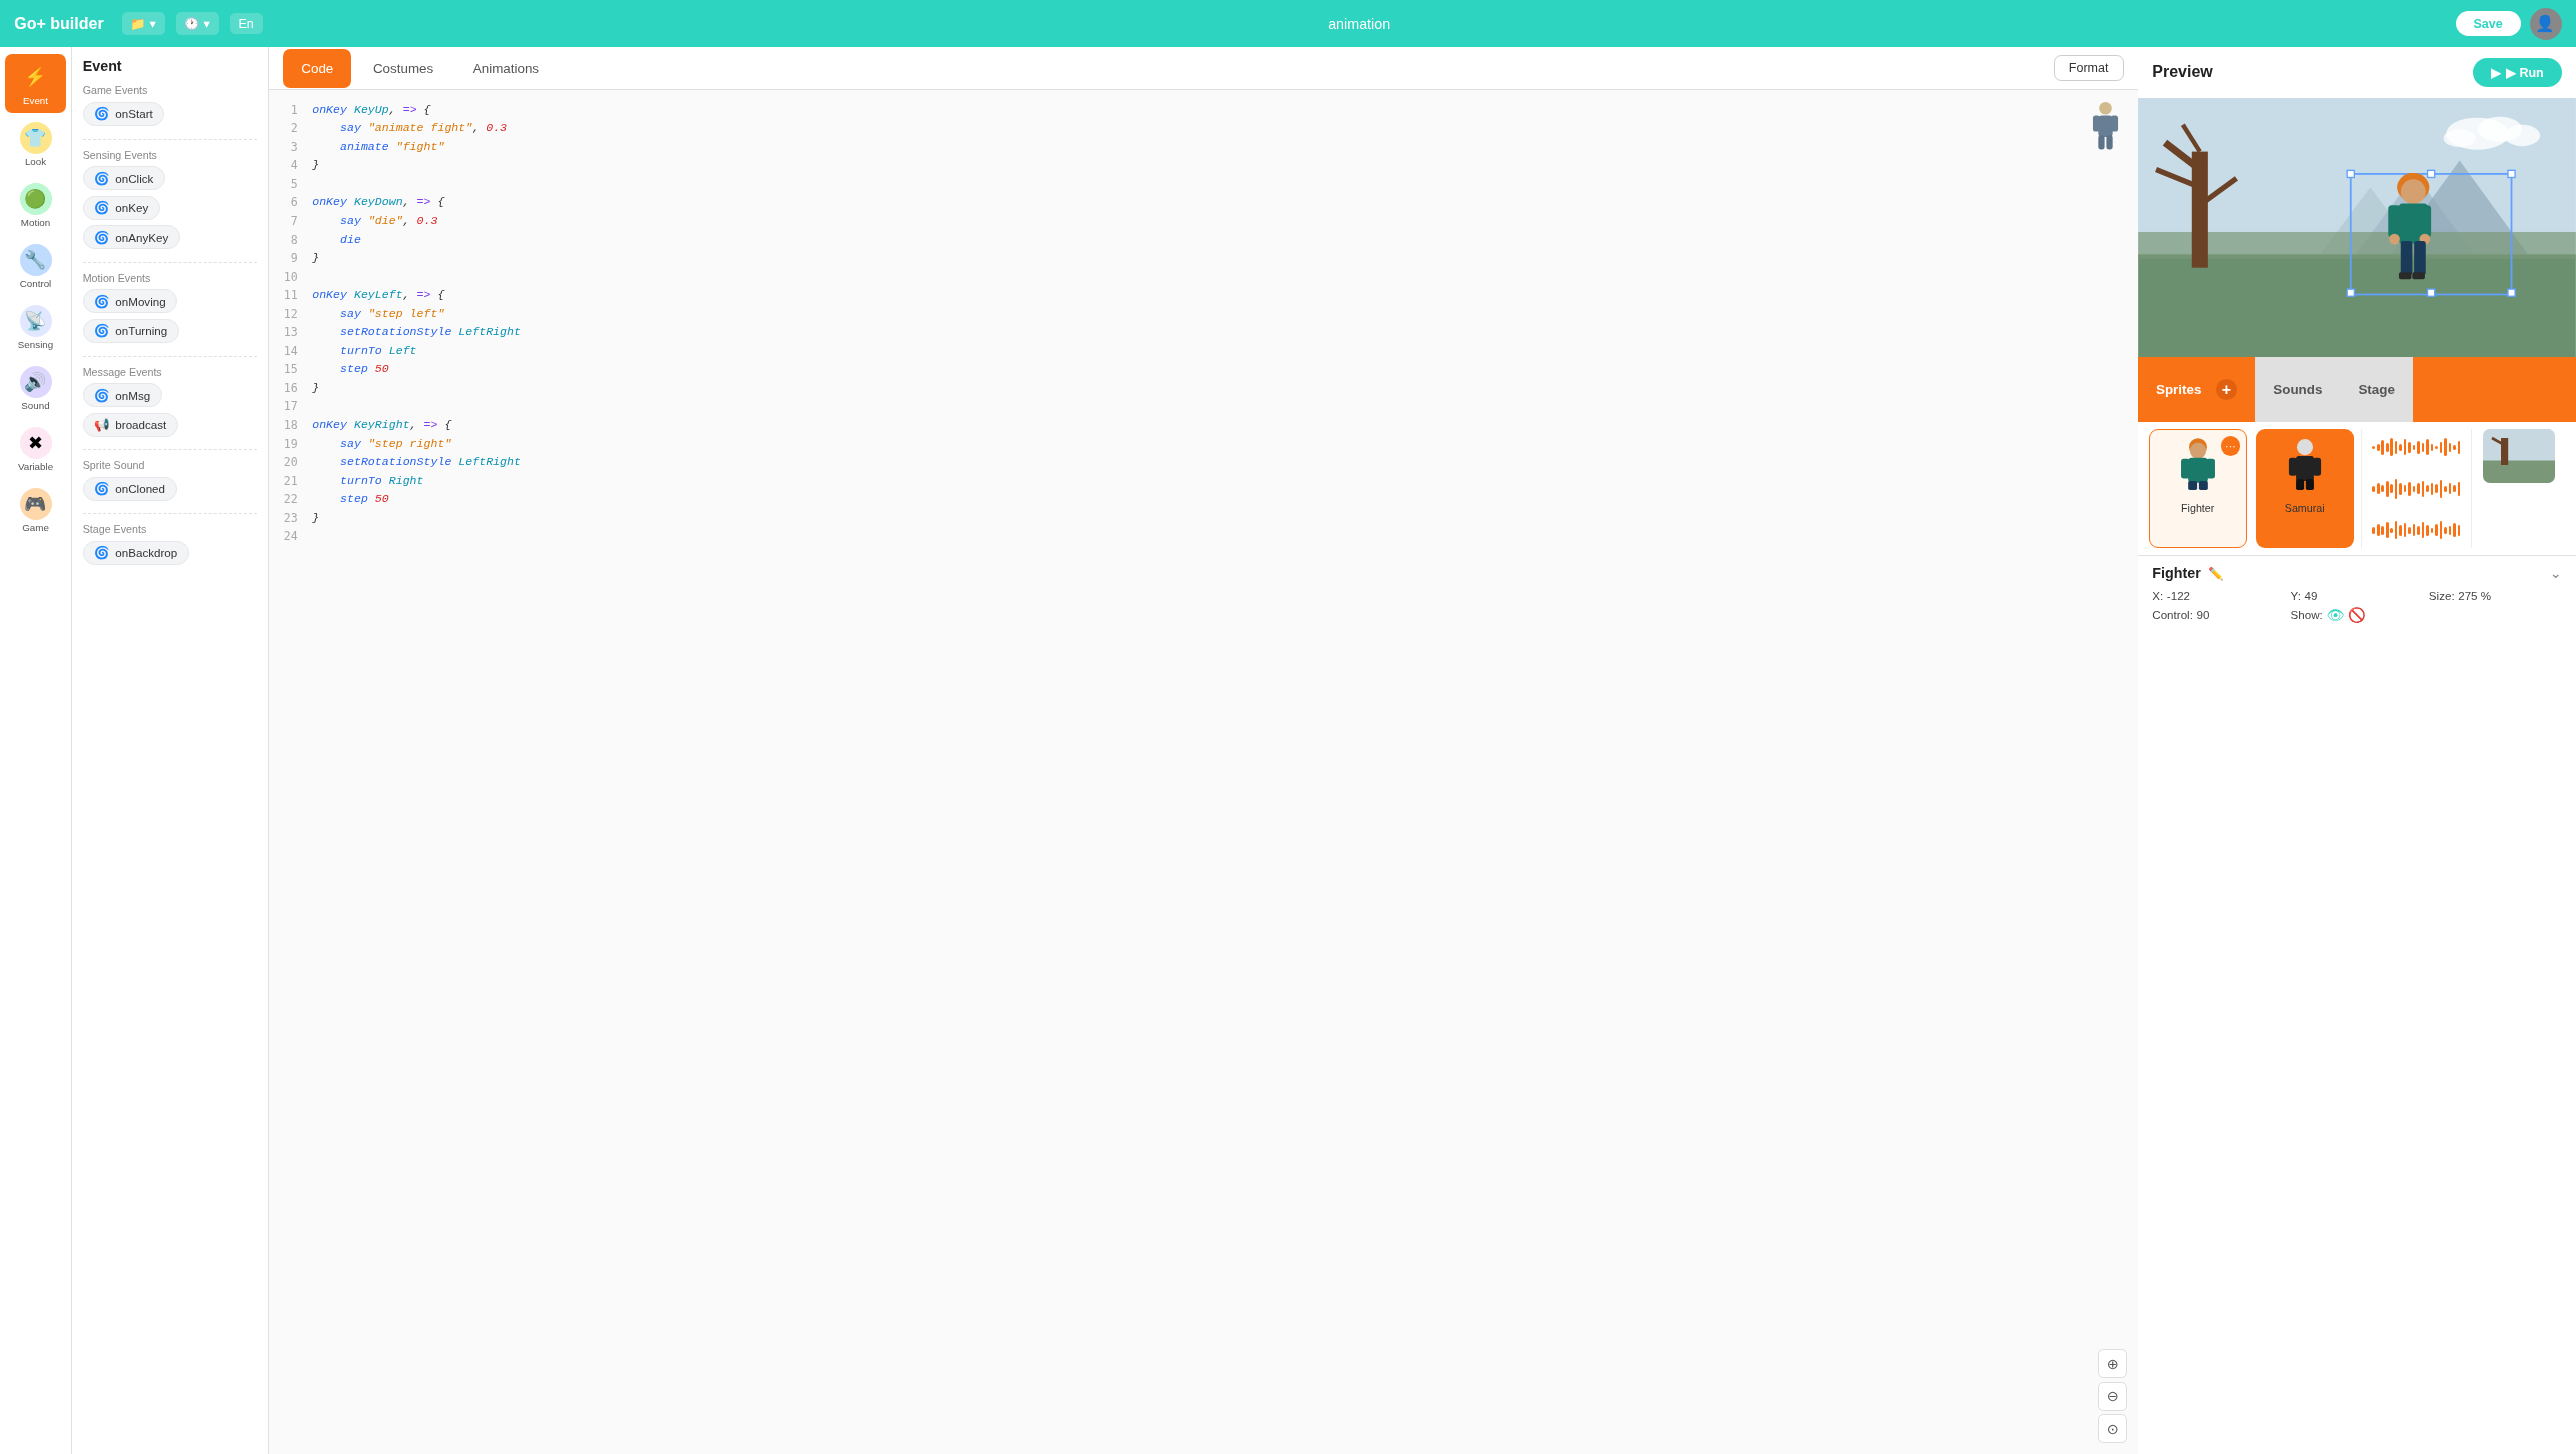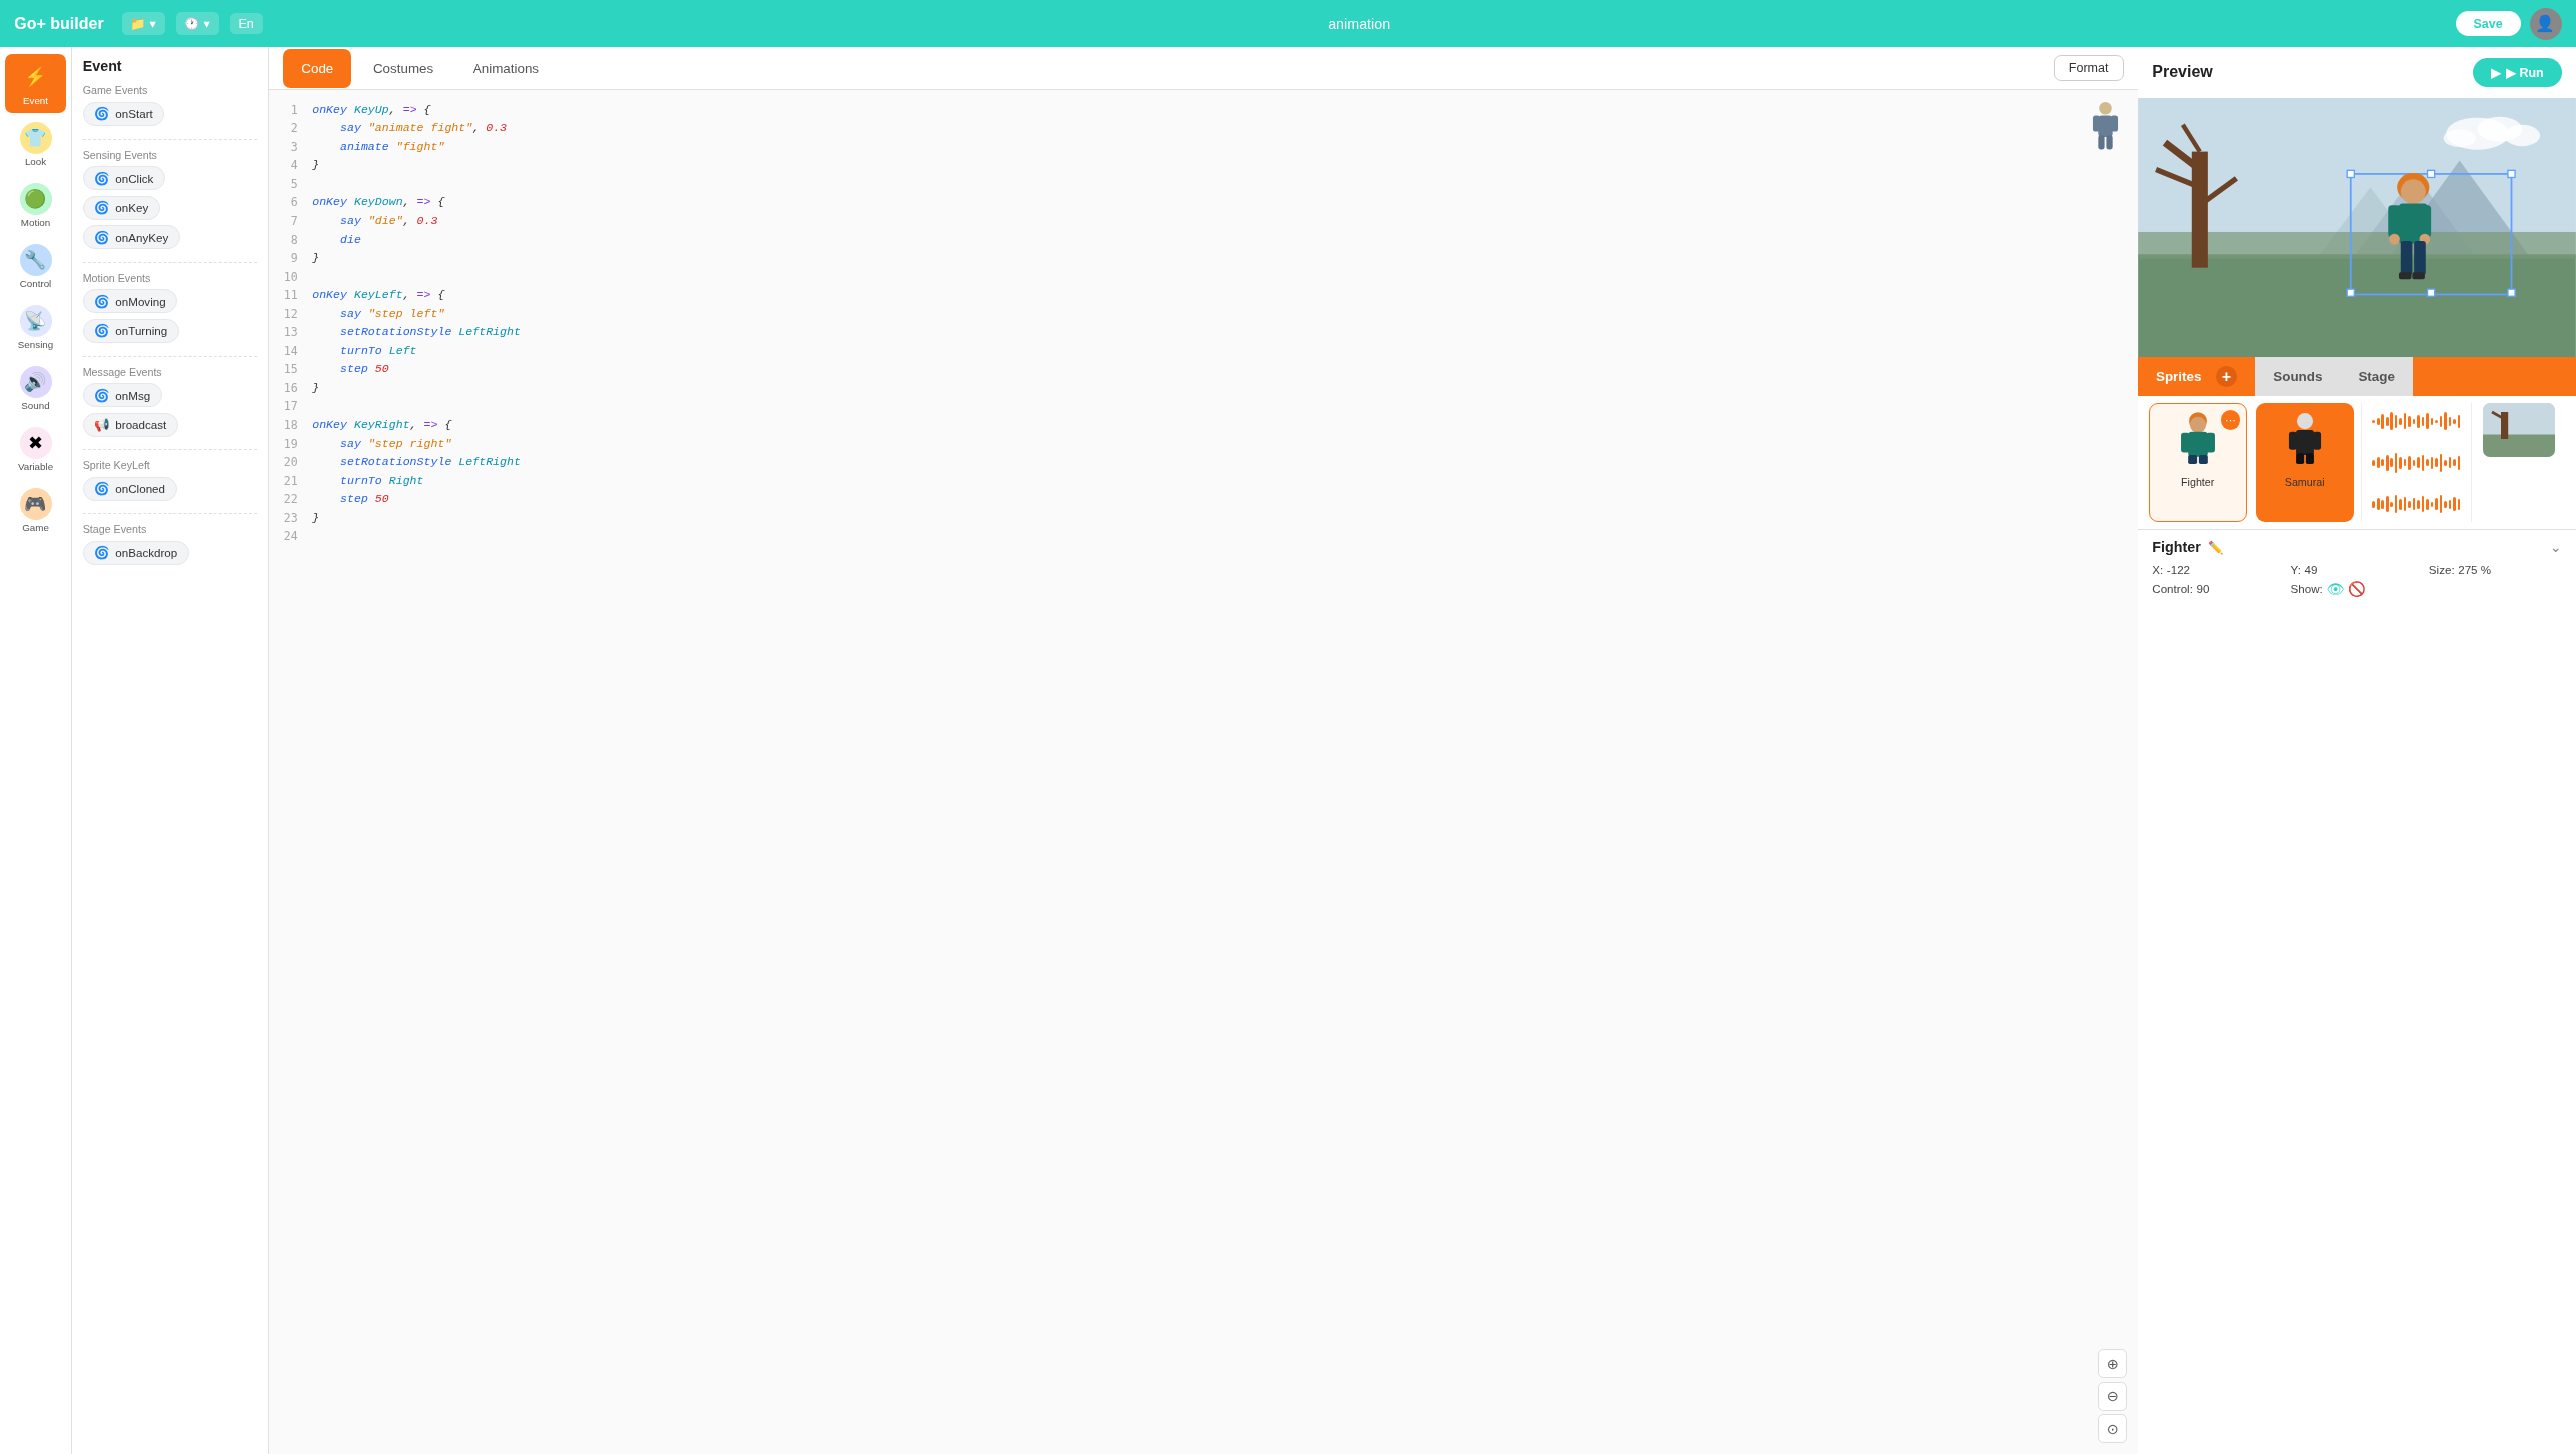--- a/index.html
+++ b/index.html
@@ -302,21 +302,21 @@
     .sprites-section {
       background: white;
       flex: 1;
     }
     .sprites-tabs {
       display: flex;
       background: #f97316;
       border-radius: 0;
     }
     .sprites-tab {
-      padding: 9px 18px;
+      padding: 22px 18px;
       font-size: 13.4px;
       font-weight: 600;
       color: white;
       cursor: pointer;
       display: flex;
       align-items: center;
       gap: 7.2px;
     }
     .sprites-tab.inactive {
       background: #e0e0e0;
@@ -526,21 +526,21 @@
       <span class="tag-icon">🌀</span>
       <span>onMsg</span>
     </div>
     <br>
     <div class="event-tag">
       <span class="tag-icon">📢</span>
       <span>broadcast</span>
     </div>
     <hr class="event-divider">
 
-    <div class="event-section-title">Sprite KeyLeft</div>
+    <div class="event-section-title">Sprite Sound</div>
     <div class="event-tag">
       <span class="tag-icon">🌀</span>
       <span>onCloned</span>
     </div>
     <hr class="event-divider">
 
     <div class="event-section-title">Stage Events</div>
     <div class="event-tag">
       <span class="tag-icon">🌀</span>
       <span>onBackdrop</span>

